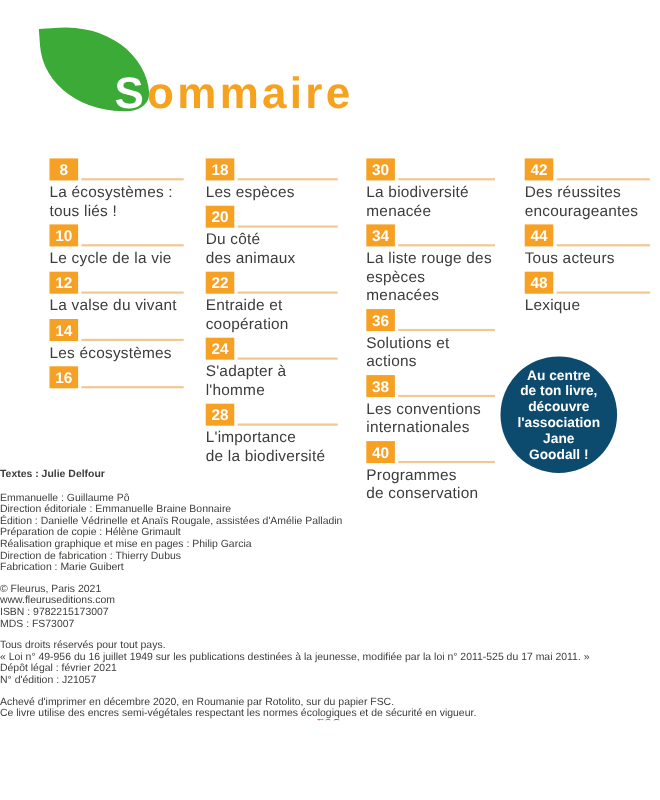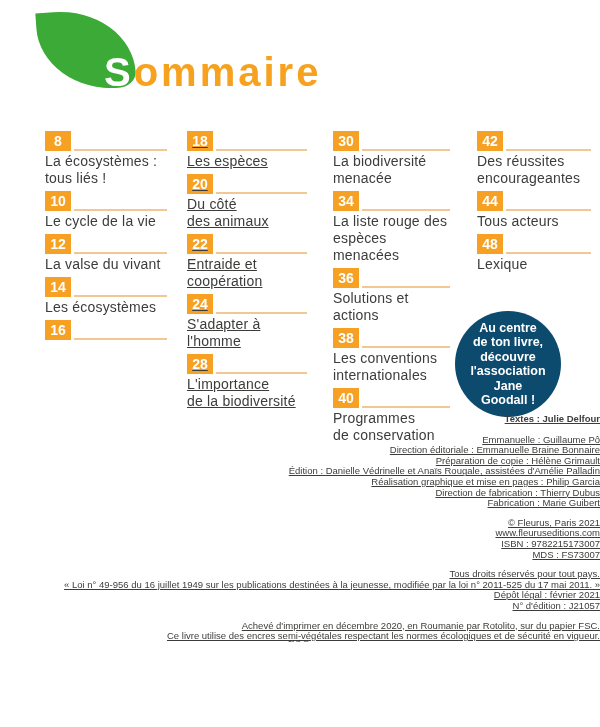--- a/index.html
+++ b/index.html
@@ -1,34 +1,34 @@
 <!DOCTYPE html>
 <html><head>
 <meta charset="utf-8">
 <style>
   html,body{margin:0;padding:0;background:#ffffff;}
   .page{
     position:relative;width:600px;height:642px;background:#ffffff;overflow:hidden;
-    font-family:"Liberation Sans",sans-serif;color:#3C3C3B;
+    font-family:"Liberation Sans",sans-serif;color:#3C3C3B;margin-top:13px;
   }
   
   .leaf{
     position:absolute;left:38px;top:10px;width:96px;height:80px;
     background:#3BAA36;border-radius:0 95% 22% 95%;transform:rotate(-4deg);
   }
   .title{
     position:absolute;left:104px;top:50px;font-size:40px;font-weight:bold;
     letter-spacing:3px;white-space:nowrap;
   }
   .title .t-first{color:#ffffff;}
   .title .t-rest{color:#F6A21E;}
   
   .toc-col{position:absolute;top:131px;}
   .col1{left:45px;width:122px;}
-  .col2{left:187px;width:120px;text-decoration:underline;}
+  .col2{left:187px;width:120px;}
   .col3{left:333px;width:117px;}
   .col4{left:477px;width:114px;}
   .entry{margin-bottom:4px;}
   .ehead{display:flex;align-items:flex-end;}
   .num{
     display:inline-block;width:26px;height:20px;background:#F6A124;color:#ffffff;
     font-size:14px;font-weight:bold;text-align:center;line-height:20px;flex:0 0 auto;
   }
   .rule{flex:1;height:2px;background:#F1C893;margin-left:3px;}
   .etitle{
@@ -39,22 +39,22 @@
   .badge{
     position:absolute;left:455px;top:311px;width:106px;height:106px;border-radius:50%;
     background:#0c4a6e;display:flex;align-items:center;justify-content:center;
   }
   .badge-text{
     color:#ffffff;font-weight:bold;font-size:12.5px;line-height:14.5px;
     text-align:center;white-space:pre-line;
   }
   
   .credits{
-    position:absolute;left:0;right:0;top:414px;text-align:right;
-    font-size:9.5px;line-height:10.6px;color:#3C3C3B;text-decoration:underline;
+    position:absolute;left:0;right:0;top:414px;text-align:left;
+    font-size:9.5px;line-height:10.6px;color:#3C3C3B;
   }
   .credits .textes{font-weight:bold;margin:0 0 10px 0;}
   .credits .block{margin:0 0 9px 0;}
   .credits .block.gap{margin-bottom:12px;}
   .credits .line{white-space:nowrap;}
   
   .fsc{
     position:absolute;left:243px;top:645px;width:110px;height:56px;
     border:1.6px solid #C62641;
   }
@@ -240,22 +240,22 @@
 l'association
 Jane
 Goodall !</div>
   </div>
 
   <div class="credits">
     <p class="textes">Textes : Julie Delfour</p>
     <div class="block">
       <div class="line">Emmanuelle : Guillaume Pô</div>
       <div class="line">Direction éditoriale : Emmanuelle Braine Bonnaire</div>
+      <div class="line">Édition : Danielle Védrinelle et Anaïs Rougale, assistées d'Amélie Palladin</div>
       <div class="line">Préparation de copie : Hélène Grimault</div>
-      <div class="line">Édition : Danielle Védrinelle et Anaïs Rougale, assistées d'Amélie Palladin</div>
       <div class="line">Réalisation graphique et mise en pages : Philip Garcia</div>
       <div class="line">Direction de fabrication : Thierry Dubus</div>
       <div class="line">Fabrication : Marie Guibert</div>
     </div>
     <div class="block">
       <div class="line">© Fleurus, Paris 2021</div>
       <div class="line">www.fleuruseditions.com</div>
       <div class="line">ISBN : 9782215173007</div>
       <div class="line">MDS : FS73007</div>
     </div>

